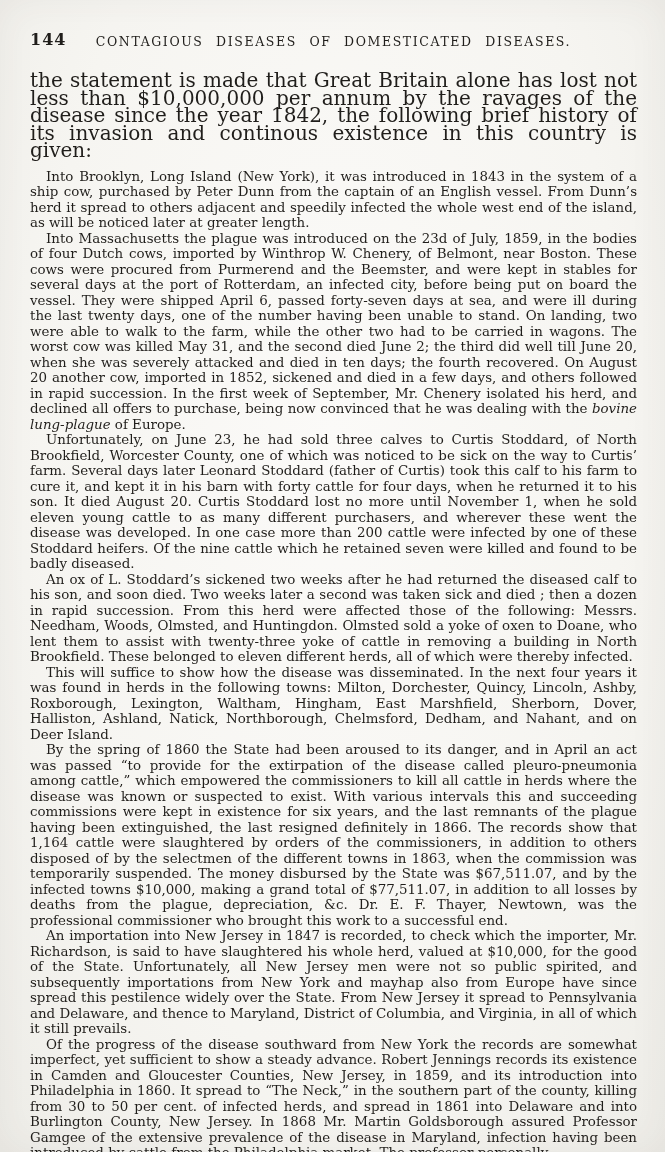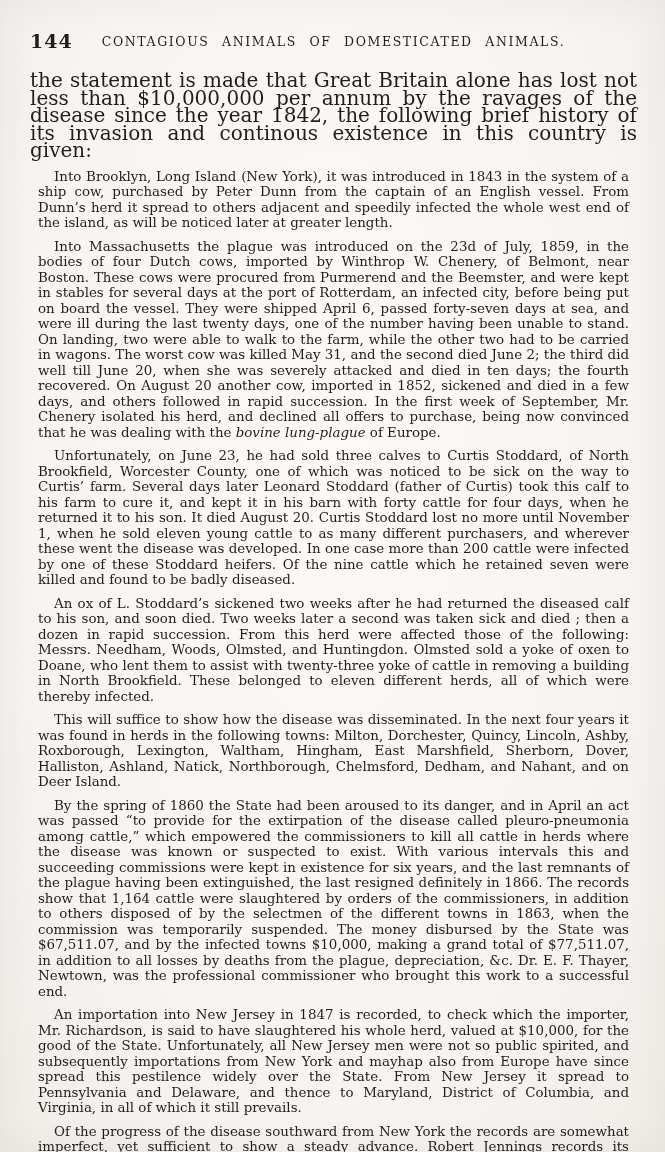--- a/index.html
+++ b/index.html
@@ -25,21 +25,21 @@
   }
   .running-head {
     position: relative;
     height: 26px;
     margin-bottom: 16px;
   }
   .page-num {
     position: absolute;
     left: 0;
     top: 0;
-    font-size: 19px;
+    font-size: 16px;
     font-weight: bold;
     letter-spacing: 1px;
   }
   .head-title {
     display: block;
     text-align: center;
     padding-top: 4px;
     font-size: 12.5px;
     font-weight: 500;
     letter-spacing: 1.6px;
@@ -47,38 +47,38 @@
     white-space: nowrap;
   }
   .intro {
     margin: 0 0 9px 0;
     font-size: 20px;
     line-height: 17.6px;
     text-align: justify;
     text-indent: 0;
   }
   .body-para {
-    margin: 8px;
+    margin: 0;
     font-size: 13.4px;
     line-height: 15.5px;
     text-align: justify;
     text-indent: 16px;
   }
   .italic {
     font-style: italic;
   }
 </style>
 </head>
 <body>
 
 <div class="page">
 
   <header class="running-head">
     <span class="page-num">144</span>
-    <span class="head-title">CONTAGIOUS ANIMALS OF DOMESTICATED ANIMALS.</span>
+    <span class="head-title">CONTAGIOUS DISEASES OF DOMESTICATED DISEASES.</span>
   </header>
 
   <p class="intro">the statement is made that Great Britain alone has lost not less than $10,000,000 per annum by the ravages of the disease since the year 1842, the following brief history of its invasion and continous existence in this country is given:</p>
 
   <p class="body-para">Into Brooklyn, Long Island (New York), it was introduced in 1843 in the system of a ship cow, purchased by Peter Dunn from the captain of an English vessel.  From Dunn’s herd it spread to others adjacent and speedily infected the whole west end of the island, as will be noticed later at greater length.</p>
 
   <p class="body-para"><span>Into Massachusetts the plague was introduced on the 23d of July, 1859, in the bodies of four Dutch cows, imported by Winthrop W. Chenery, of Belmont, near Boston.  These cows were procured from Purmerend and the Beemster, and were kept in stables for several days at the port of Rotterdam, an infected city, before being put on board the vessel.  They were shipped April 6, passed forty-seven days at sea, and were ill during the last twenty days, one of the number having been unable to stand.  On landing, two were able to walk to the farm, while the other two had to be carried in wagons.  The worst cow was killed May 31, and the second died June 2; the third did well till June 20, when she was severely attacked and died in ten days; the fourth recovered.  On August 20 another cow, imported in 1852, sickened and died in a few days, and others followed in rapid succession.  In the first week of September, Mr. Chenery isolated his herd, and declined all offers to purchase, being now convinced that he was dealing with the </span><span class="italic">bovine lung-plague</span><span> of Europe.</span></p>
 
   <p class="body-para">Unfortunately, on June 23, he had sold three calves to Curtis Stoddard, of North Brookfield, Worcester County, one of which was noticed to be sick on the way to Curtis’ farm.  Several days later Leonard Stoddard (father of Curtis) took this calf to his farm to cure it, and kept it in his barn with forty cattle for four days, when he returned it to his son.  It died August 20.  Curtis Stoddard lost no more until November 1, when he sold eleven young cattle to as many different purchasers, and wherever these went the disease was developed.  In one case more than 200 cattle were infected by one of these Stoddard heifers.  Of the nine cattle which he retained seven were killed and found to be badly diseased.</p>
 

